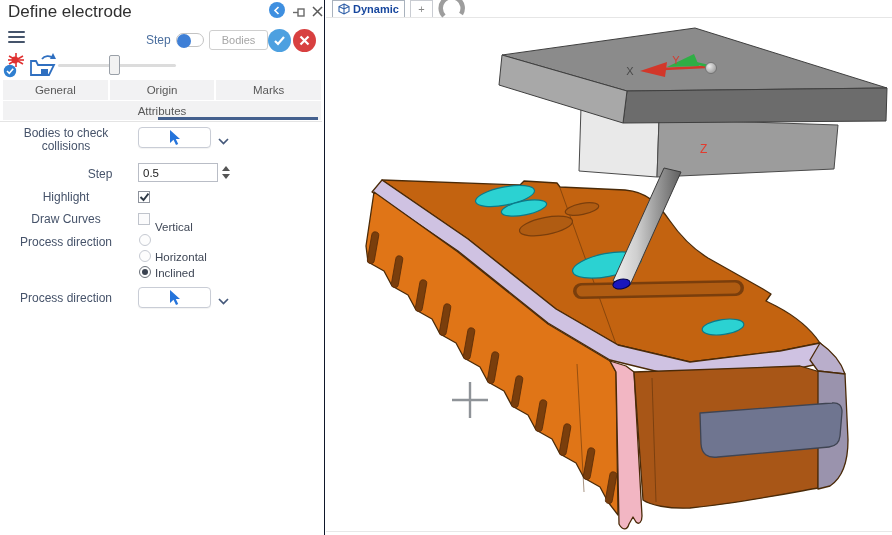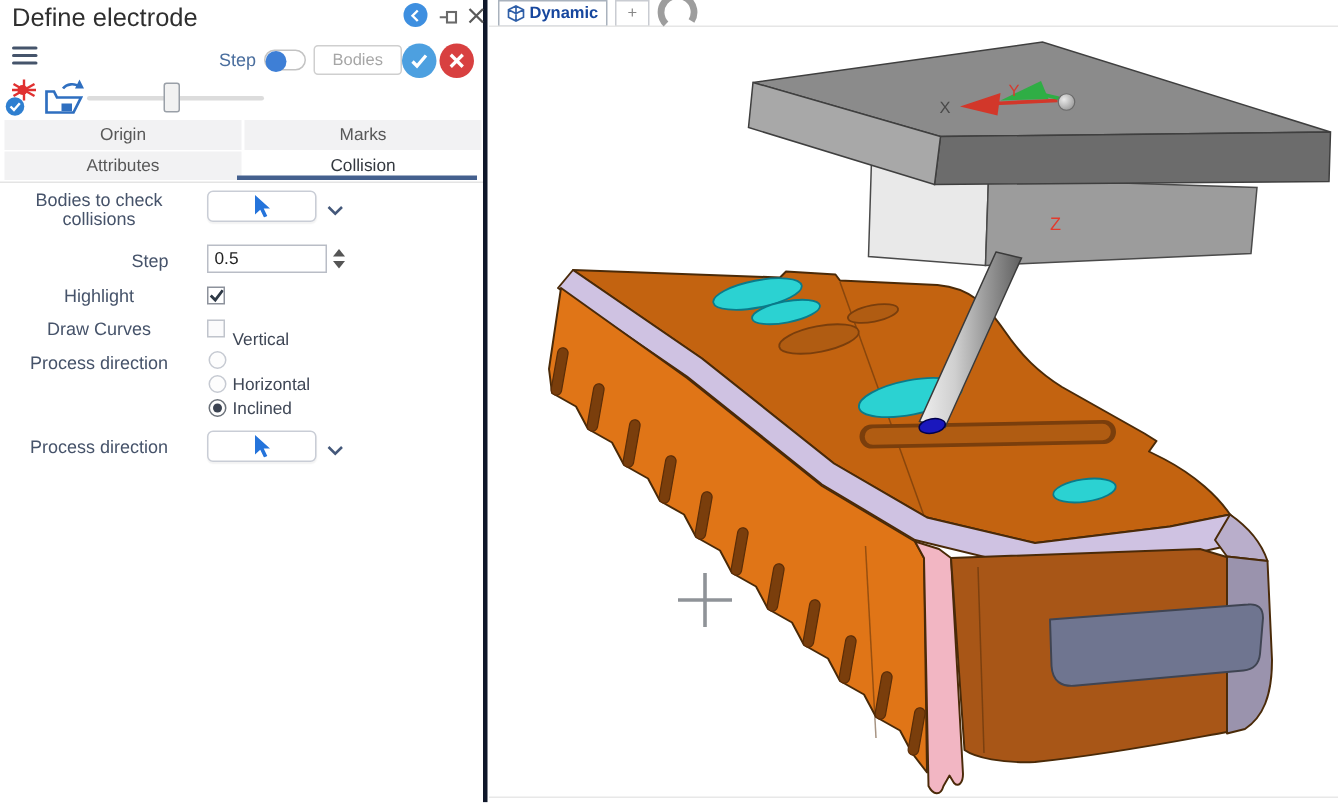--- a/index.html
+++ b/index.html
@@ -1,20 +1,20 @@
 <!DOCTYPE html>
 <html><head>
 <meta charset="utf-8">
 <style>
   * { margin:0; padding:0; box-sizing:border-box; }
   body { font-family:"Liberation Sans", sans-serif; background:#fff; }
   .app { position:relative; width:892px; height:535px; overflow:hidden; background:#fff; }
 
   
-  .panel { position:absolute; left:0; top:0; width:325px; height:535px; background:#fff; border-right:3px solid #0f172a; }
+  .panel { position:absolute; left:0; top:0; width:325px; height:535px; background:#fff; border-right:1px solid #0f172a; }
   .panel-title { position:absolute; left:8px; top:2px; font-size:17px; color:#2f2f2f; }
   .circle-btn { border-radius:50%; display:flex; align-items:center; justify-content:center; }
   #collapse { left:269px; top:2px; width:16px; height:16px; background:#3e8fe0; position:absolute; }
   #pin { left:293px; top:4px; position:absolute; }
   #closex { left:312px; top:3px; position:absolute; }
 
   .hamburger { position:absolute; left:8px; top:31px; width:17px; height:12px; display:flex; flex-direction:column; justify-content:space-between; cursor:pointer; }
   .hamburger div { height:2px; background:#45546b; border-radius:1px; }
 
   .auto-lbl { position:absolute; left:146px; top:33px; font-size:12px; color:#4a6e9e; }
@@ -124,26 +124,26 @@
         <path d="M13,7 A 7 6 0 0 1 24,6" fill="none" stroke="#2f6fc0" stroke-width="1.8"></path>
         <polygon points="24,1 27,7 21,7" fill="#2f6fc0"></polygon>
         <path d="M2,9 L2,23 L20,23 L25,13 L9,13 L7,9 Z" fill="#fff" stroke="#2f6fc0" stroke-width="1.8"></path>
         <rect x="12" y="17" width="7" height="5" fill="#2f6fc0"></rect>
       </svg>
     </div>
     <div class="slider-track"></div>
     <div class="slider-handle"></div>
 
     <div class="tabrow1">
+      <div class="tab">General</div>
       <div class="tab">Origin</div>
       <div class="tab">Marks</div>
     </div>
     <div class="tabrow2">
       <div class="tab">Attributes</div>
-      <div class="tab active">Collision</div>
     </div>
     <div class="tab-underline"></div>
     <div class="tabs-divider"></div>
 
     <span class="lbl" style="top:126px;">Bodies to check</span>
     <span class="lbl" style="top:139px;">collisions</span>
     <div class="pick-btn" style="top:127px;">
       <svg width="11" height="15">
           <path d="M1,0 L1,13 L4.5,9.8 L7,15 L9.2,14 L6.8,9 L11,9 Z" fill="#2574db"></path>
         </svg>

